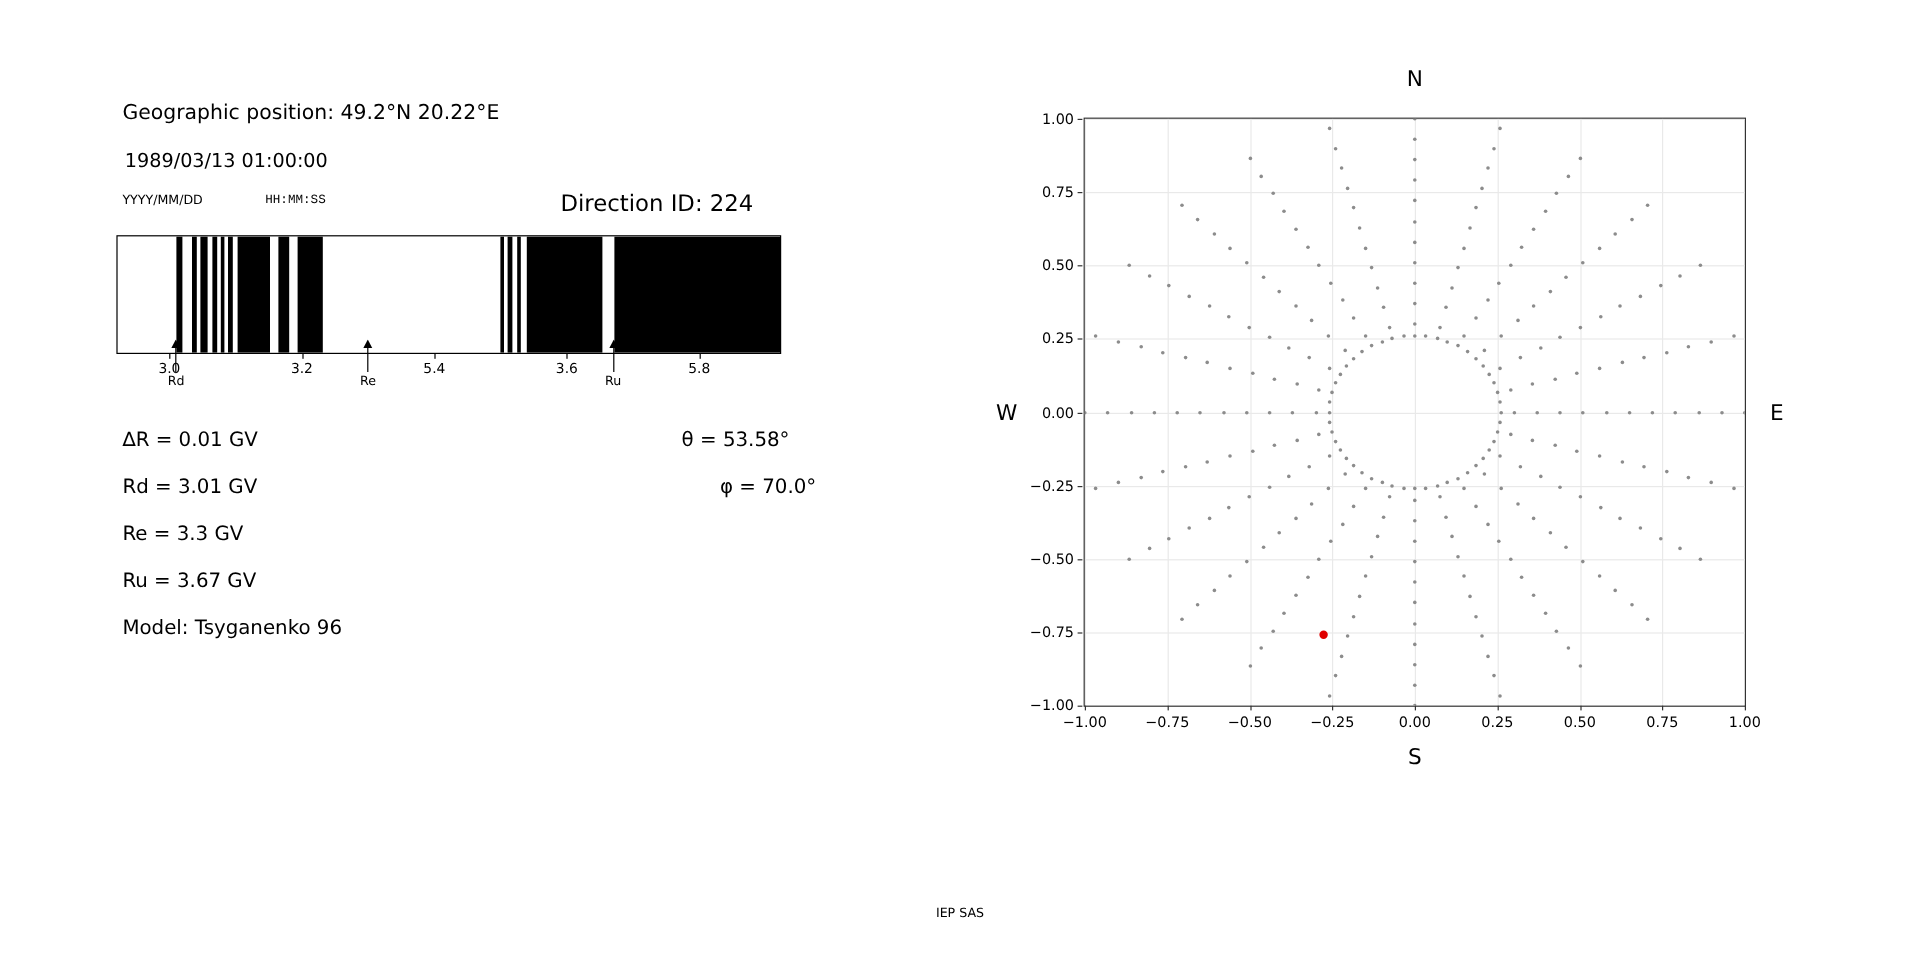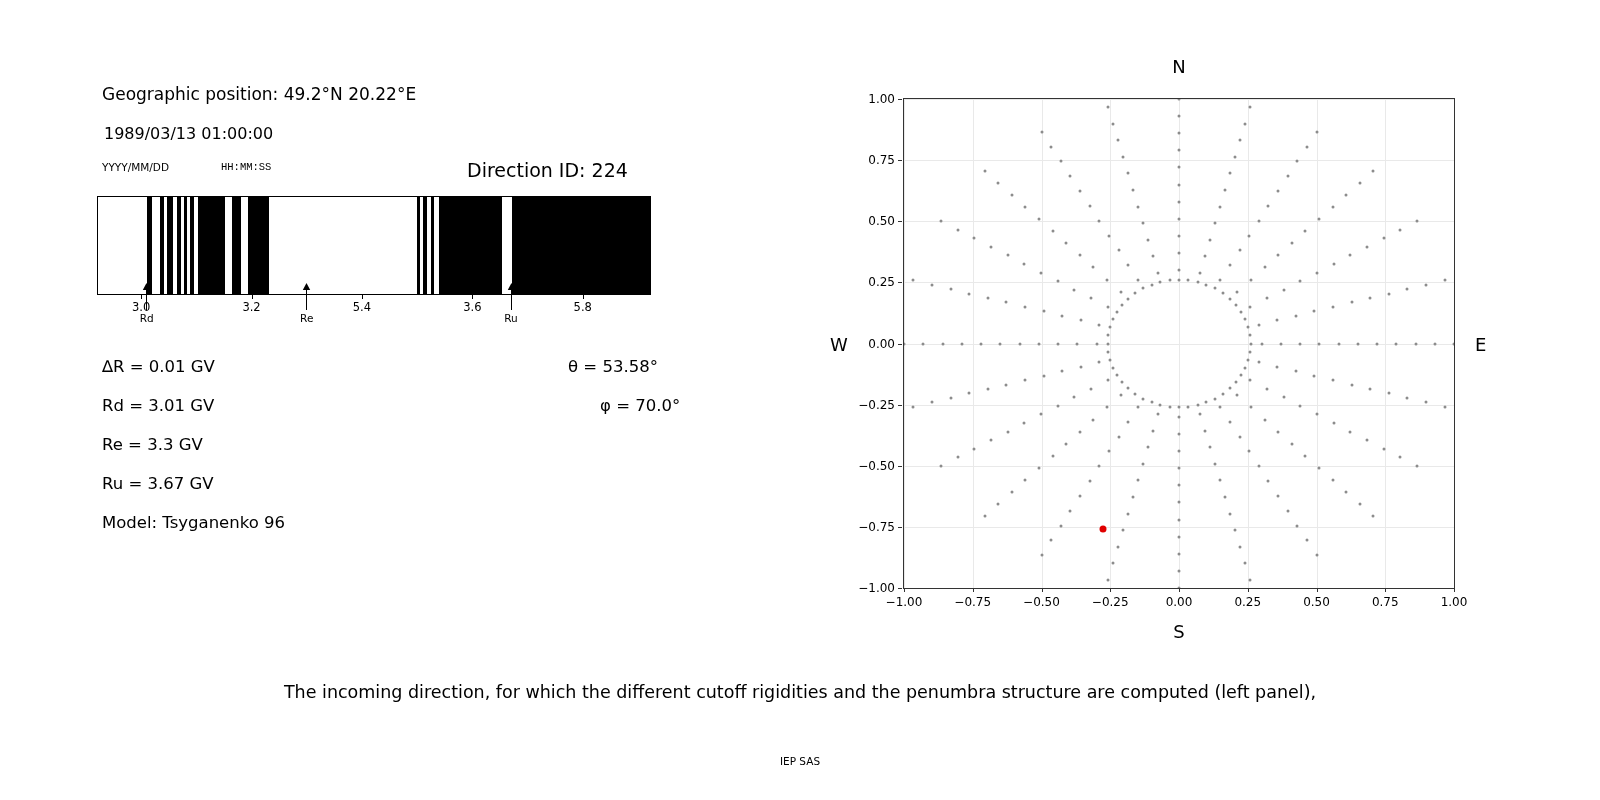--- a/index.html
+++ b/index.html
@@ -681,15 +681,14 @@
       <div class="axis-tick-y" style="left: 19px; width: 46px; top: 44px;">1.00</div>
     </div>
 
   <div class="compass" id="compass-n">N</div>
   <div class="compass" id="compass-s">S</div>
   <div class="compass" id="compass-w">W</div>
   <div class="compass" id="compass-e">E</div>
 </div>
 
 <div id="caption">
-  <div>The incoming direction, for which the different cutoff rigidities and the penumbra structure are computed (left panel),</div>
 </div>
 <div id="footer-credit">IEP SAS</div>
 
 </body></html>

